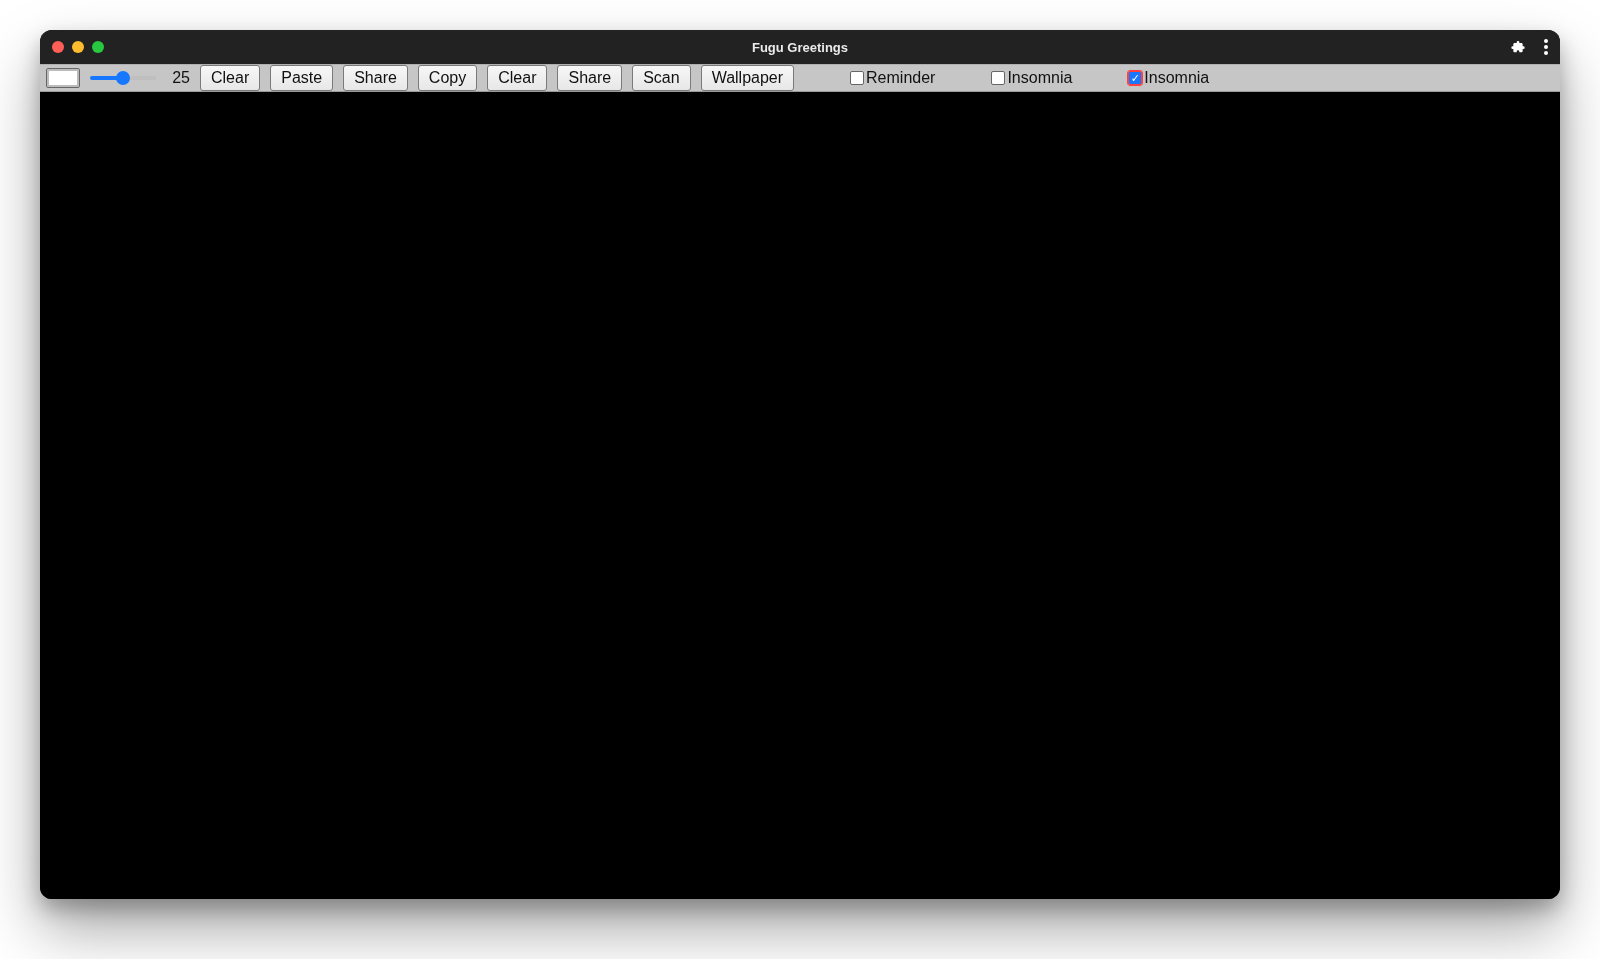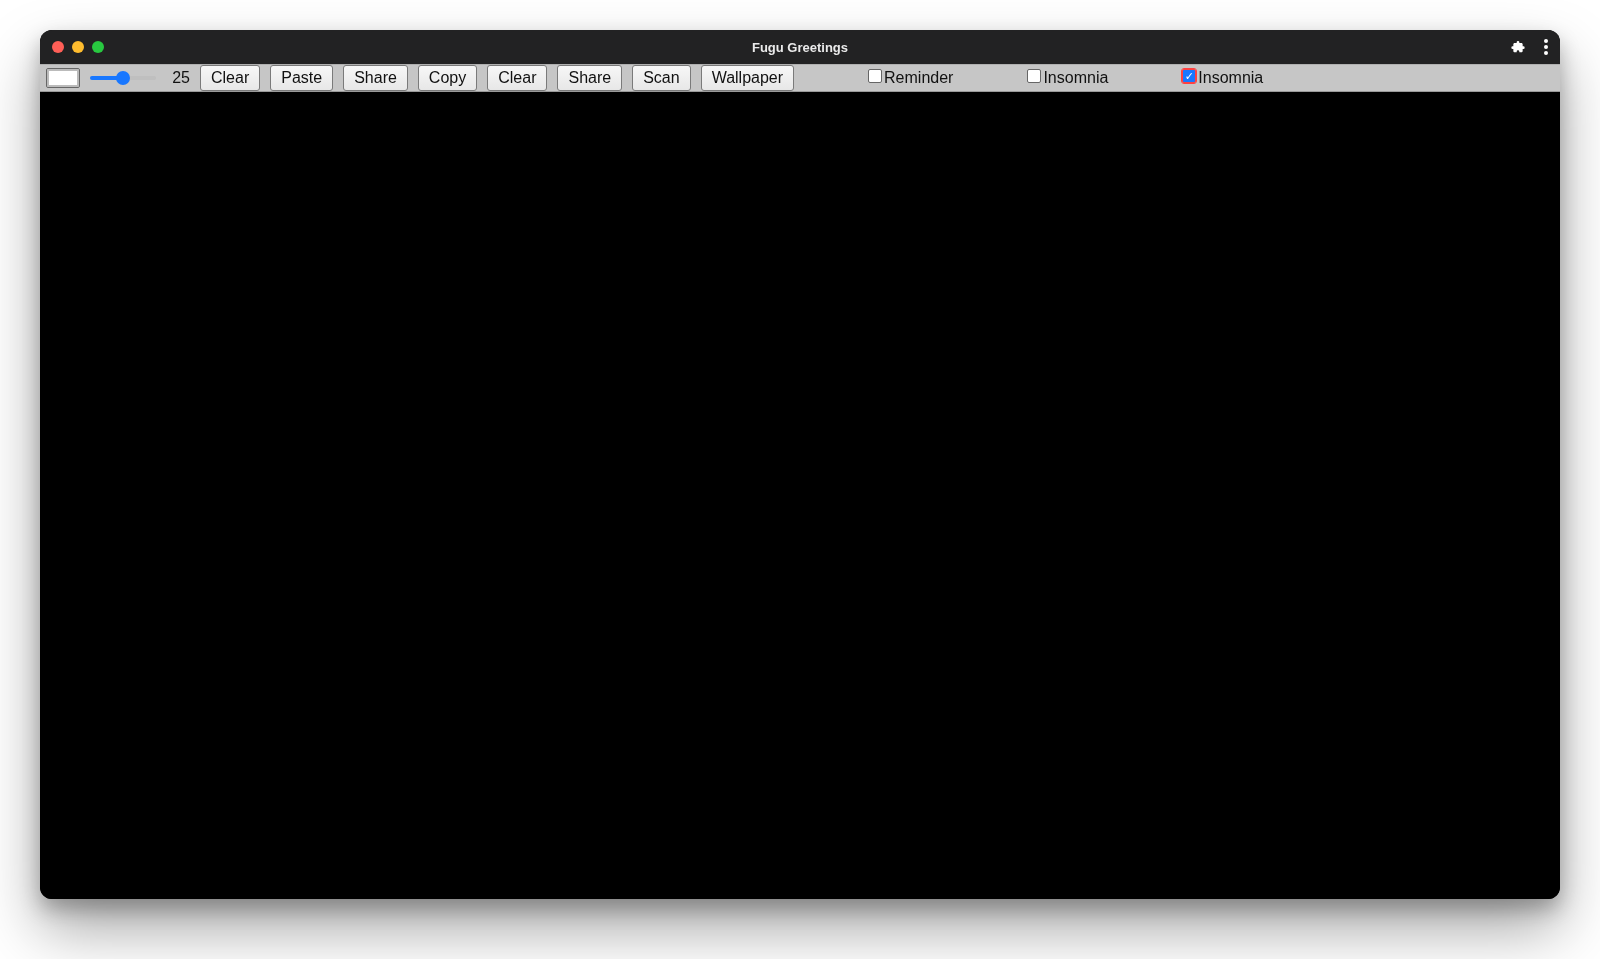--- a/index.html
+++ b/index.html
@@ -115,22 +115,23 @@
     border: 1px solid #7a7a7a;
     border-radius: 3px;
     padding: 2px 10px;
     font-size: 16px;
     color: #111;
     height: 26px;
     cursor: pointer;
   }
   .chkwrap {
     display: inline-flex;
+    align-items: center;
     gap: 2px;
-    margin-left: 20px;
+    margin-left: 2px;
     padding-left: 44px;
   }
   .chk {
     width: 14px; height: 14px;
     border: 1px solid #666;
     border-radius: 2px;
     background: #fff;
     display: inline-flex;
     align-items: center;
     justify-content: center;

